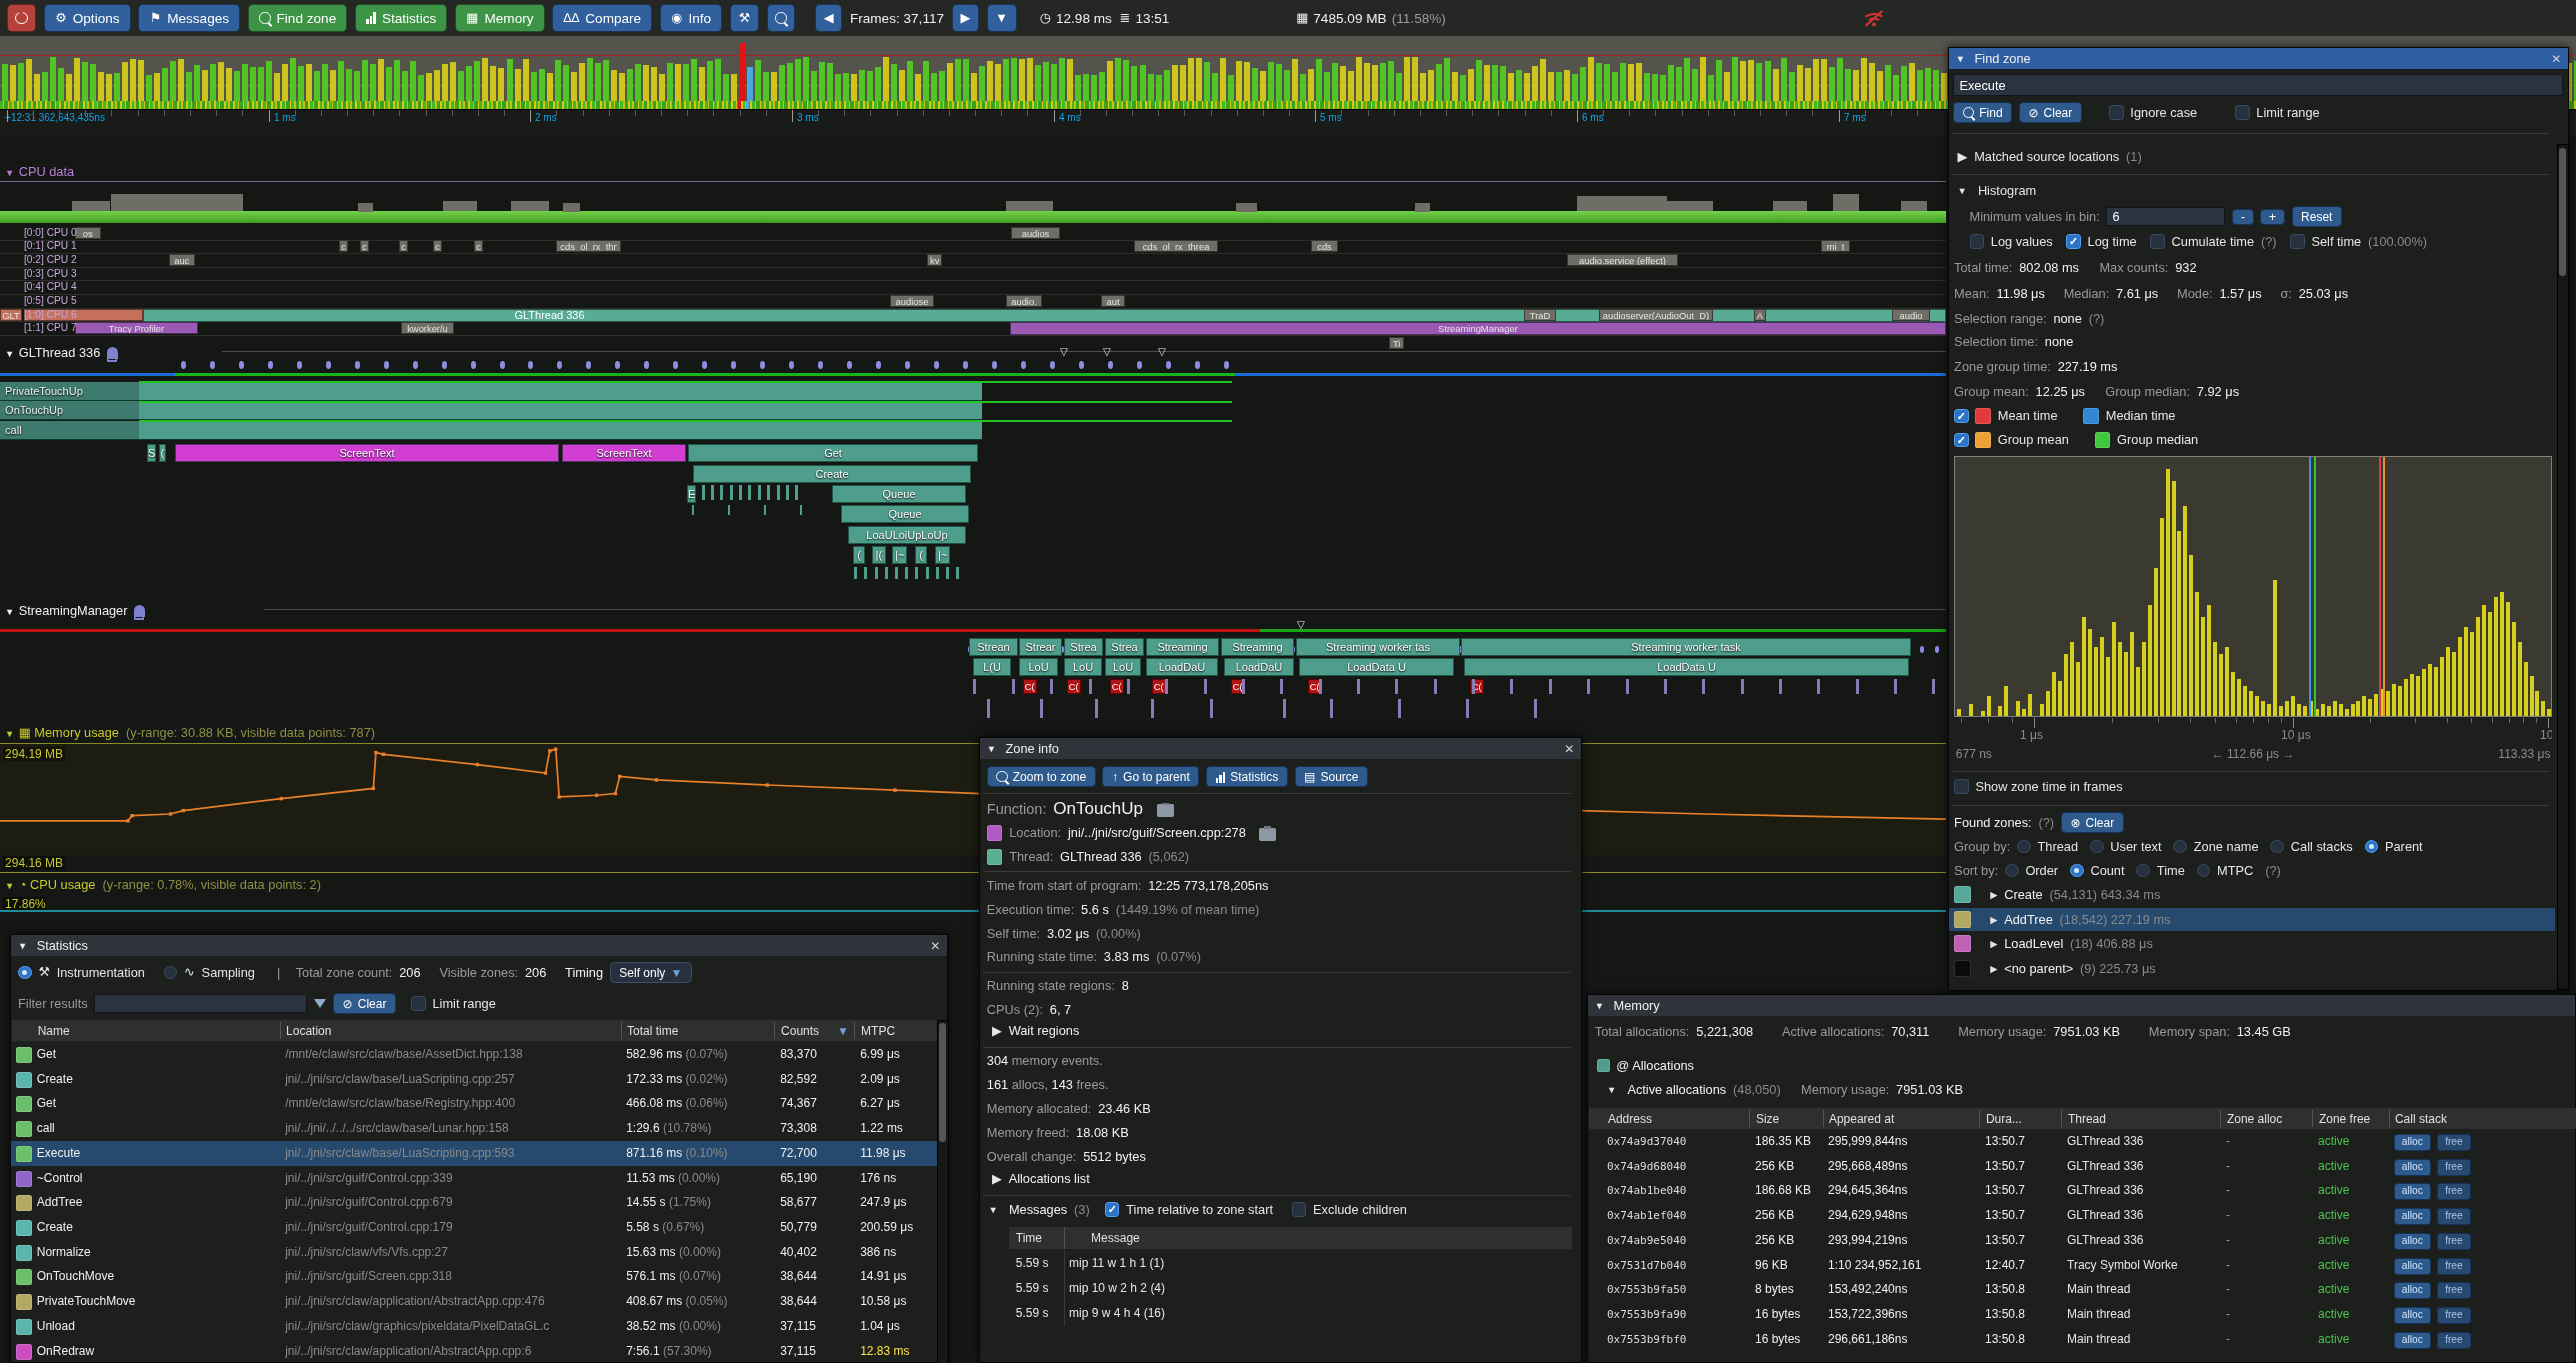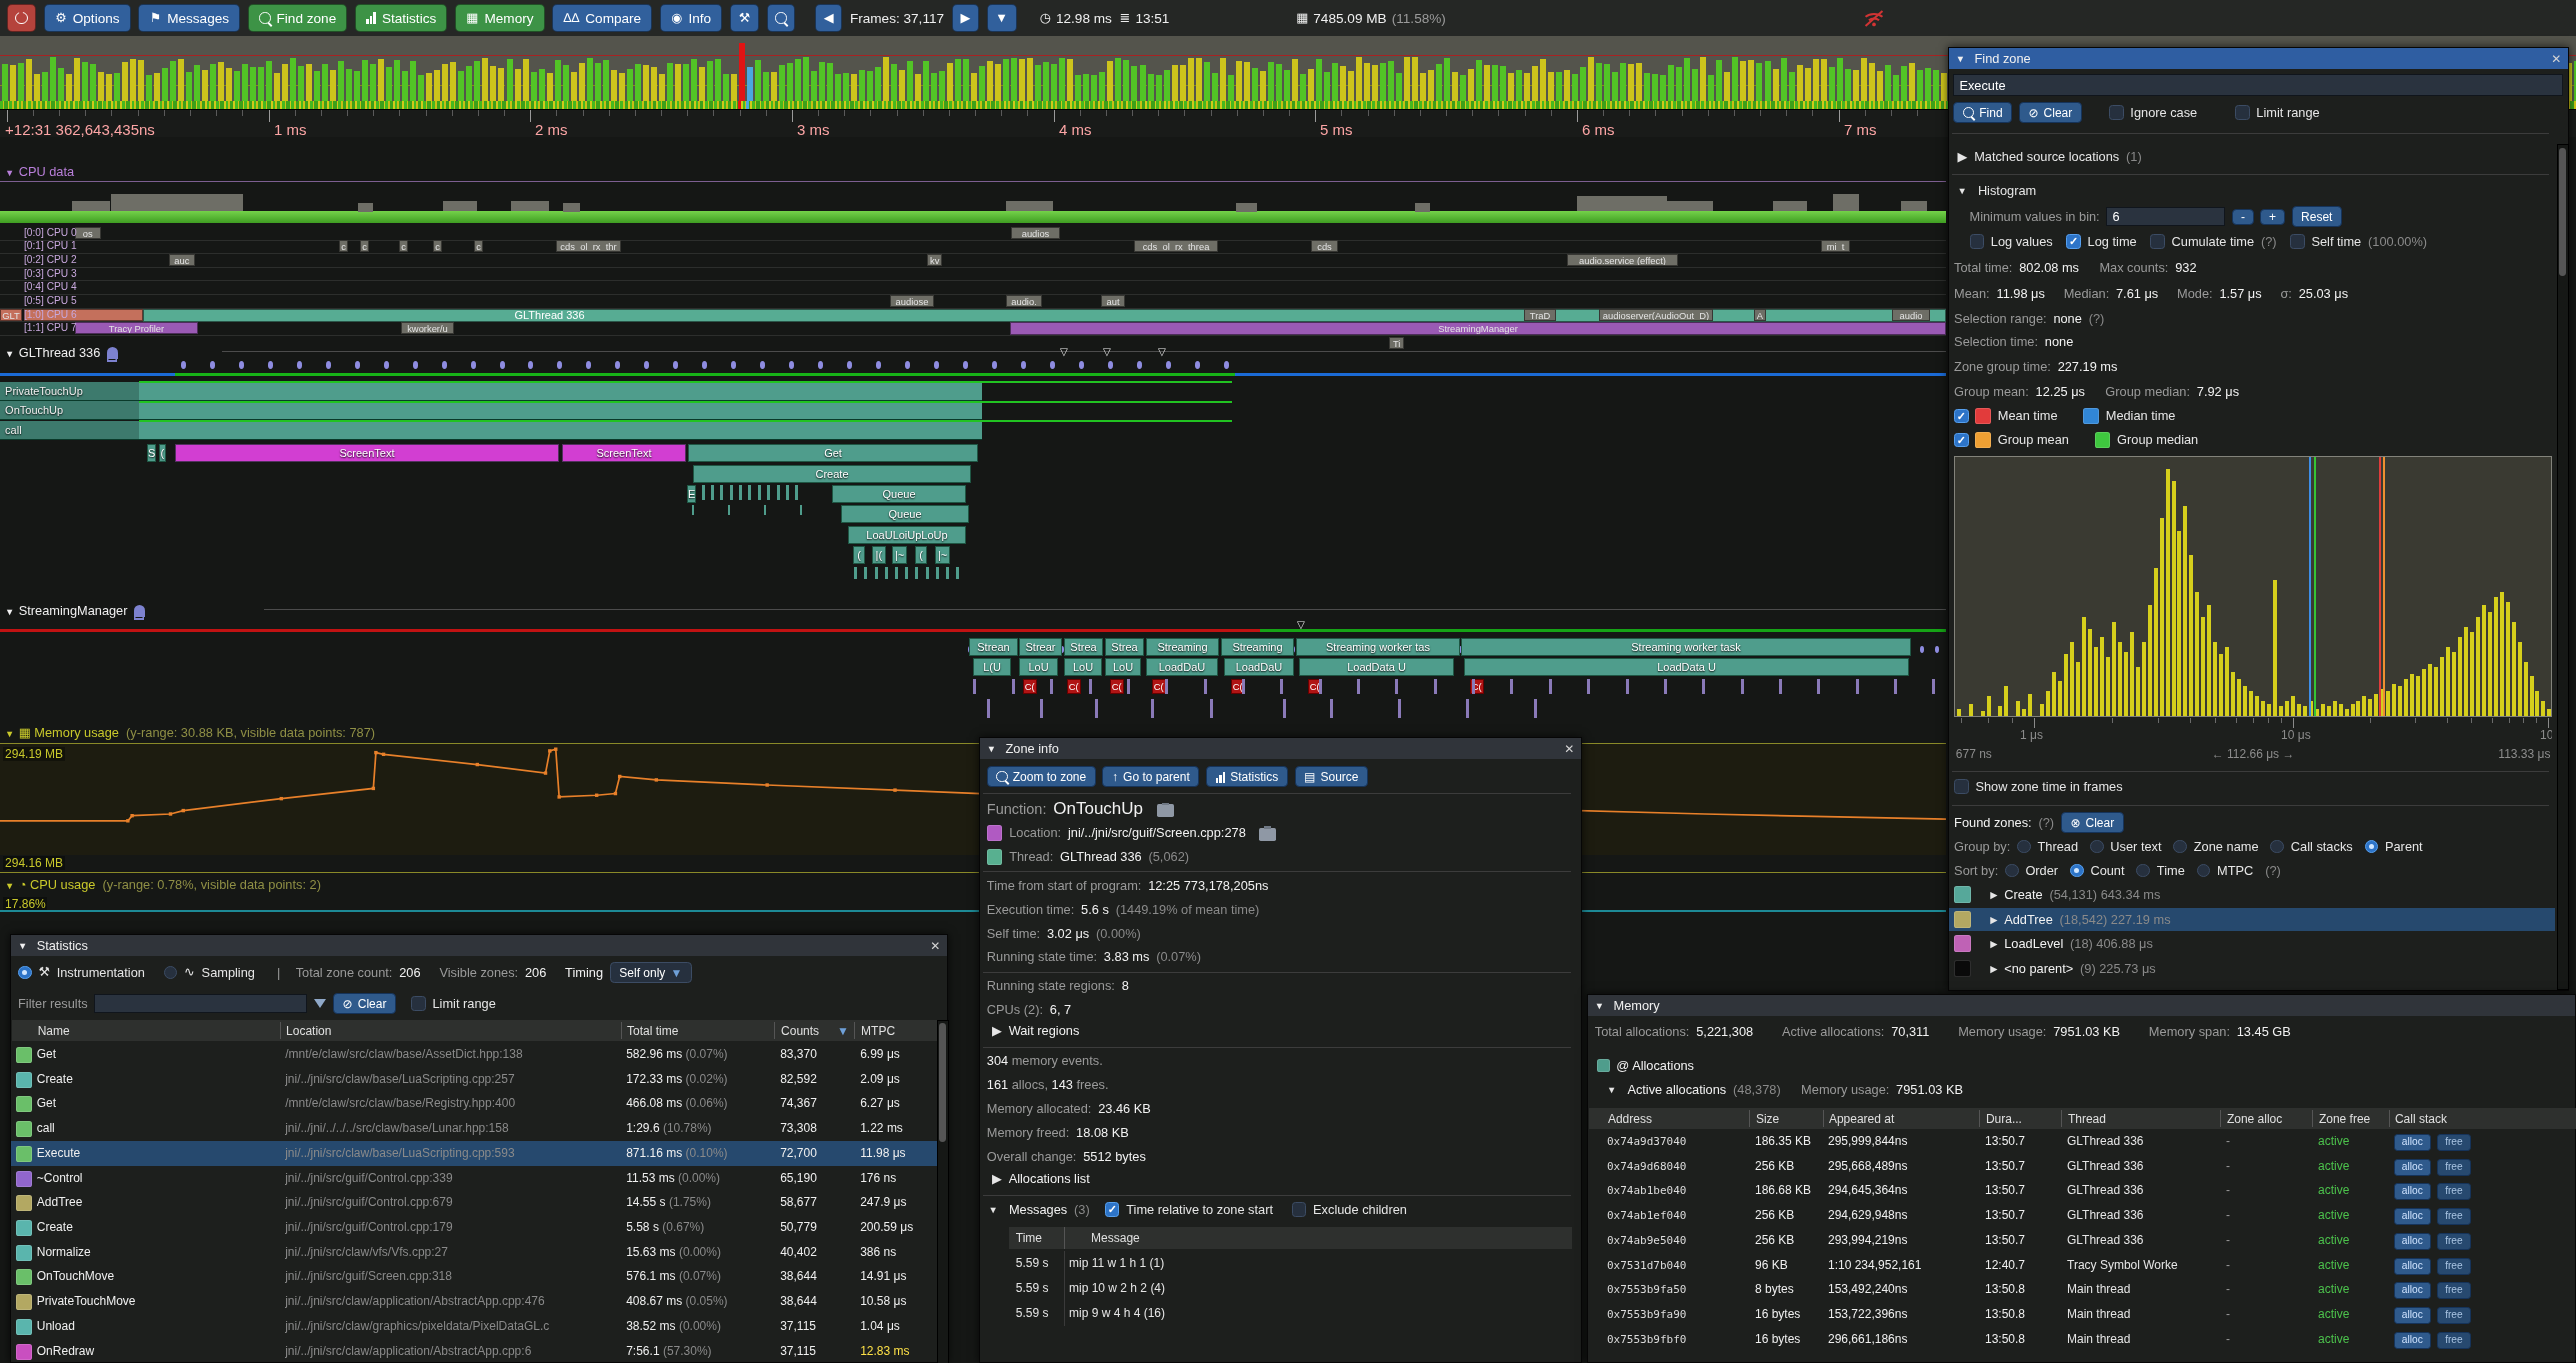--- a/index.html
+++ b/index.html
@@ -24,21 +24,21 @@
   .statustx{display:inline-flex;align-items:center;gap:5.1px;font-size:13.6px;color:#efefef;white-space:nowrap;}
   .dimpct{color:#9a9a9a;}
   
   #frames-strip{position:absolute;left:0;top:36px;width:2576px;height:65px;background:#54544c;overflow:hidden;}
   .fbar{position:absolute;bottom:0;width:6px;}
   #redline{position:absolute;left:0;top:19px;width:100%;height:0.9px;background:#a82222;}
   #targetline{position:absolute;left:0;top:49px;width:100%;height:0.9px;background:repeating-linear-gradient(90deg,#8a8a20 0 5.1px,transparent 5.1px 10.2px);}
   #minimap{position:absolute;left:0;top:101px;width:2576px;height:8.5px;background:repeating-linear-gradient(90deg,#46b81e 0 2.6px,#c8bf14 2.6px 4.3px,#3da019 4.3px 7.7px,#d2c91a 7.7px 9.4px);}
   #ruler{position:absolute;left:0;top:109px;width:2576px;height:27px;background:#191b19;border-top:0.9px solid #000;}
   .tick{position:absolute;top:0;width:0.9px;background:#6a6a6a;}
-  .rlabel{position:absolute;top:11px;font-size:15px;color:#fca5a5;white-space:nowrap;}
+  .rlabel{position:absolute;top:2px;font-size:10px;color:#0ea5e9;white-space:nowrap;}
   #frame-row{position:absolute;left:0;top:136px;width:1946px;height:19px;}
   #frame-row .line{position:absolute;left:186px;right:1.7px;top:9.4px;height:0.9px;background:#dcdcdc;}
   .sec-head{position:absolute;font-size:12.8px;white-space:nowrap;}
   .tri-d{font-size:9.4px;margin-right:4.3px;}
   .ghost{display:inline-block;width:11px;height:12.8px;background:#7d82cf;border-radius:6px 6px 0 0;position:relative;top:2.6px;margin-left:6.8px;}
   .ghost::after{content:"";position:absolute;bottom:-2.6px;left:0;border-style:solid;border-width:2.6px;border-color:transparent #7d82cf #7d82cf #7d82cf;width:6px;}
   .hline{position:absolute;height:0.9px;background:#4c4c4c;}
   .cpurow-label{position:absolute;left:24px;font-size:10.2px;color:#c7a7dc;white-space:nowrap;z-index:3;}
   .chip{position:absolute;height:12px;font-size:9.4px;line-height:12px;text-align:center;color:#e4e4e4;overflow:hidden;white-space:nowrap;border:0.9px solid rgba(0,0,0,.5);box-sizing:border-box;z-index:2;}
   .chip.gray{background:#6e6e66;}
@@ -1529,21 +1529,21 @@
         <span class="lbl">Memory span:</span>
         <span class="val" style="margin-right: 22px;">13.45 GB</span>
       </div>
     <div class="frow" style="left:8.5px;top:63px">
         <span class="swatch" style="background:#4f9d8c;width:11px;height:11px"></span>
         <span class="val">@ Allocations</span>
       </div>
     <div class="frow" style="left:19px;top:87px">
         <span class="tri-d">▼</span>
         <span class="val">Active allocations</span>
-        <span class="note">(48,378)</span>
+        <span class="note">(48,050)</span>
         <span class="lbl" style="margin-left:13.6px">Memory usage:</span>
         <span class="val">7951.03 KB</span>
       </div>
     <div class="tablehead" style="left:0.9px;top:113px;width:987px;height:21px">
       <span class="abs" style="left:19px">Address</span>
       <span class="abs" style="left:167px">Size</span>
       <span class="abs" style="left:240px">Appeared at</span>
       <span class="abs" style="left:397px">Dura...</span>
       <span class="abs" style="left:479px">Thread</span>
       <span class="abs" style="left:638px">Zone alloc</span>

